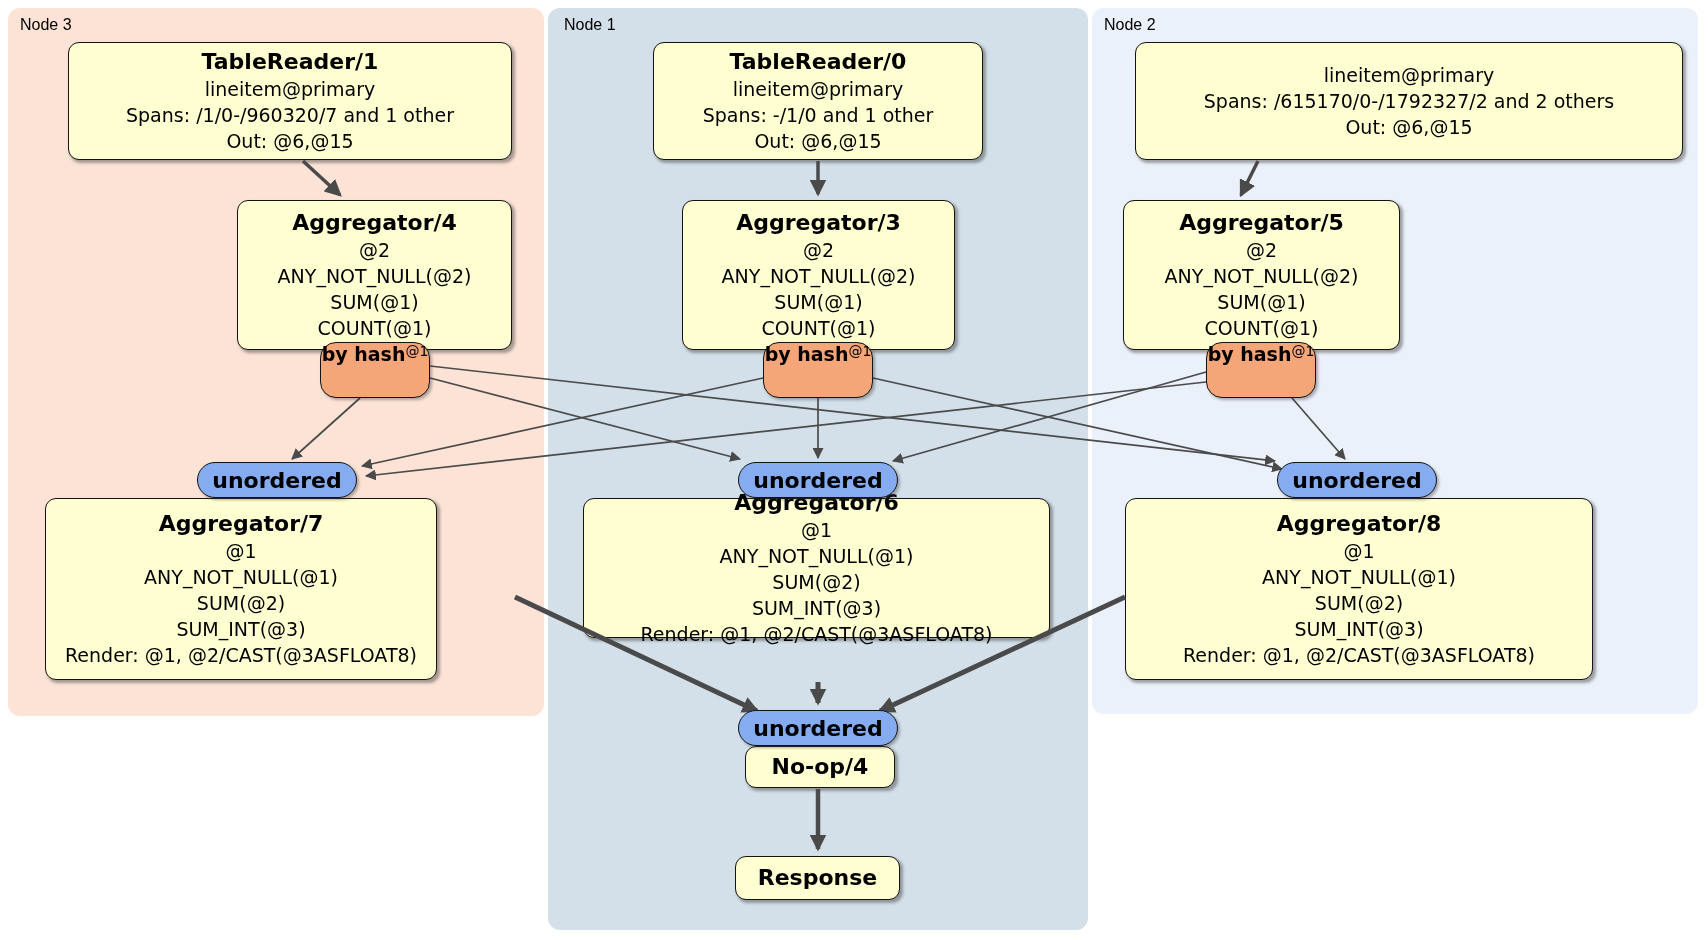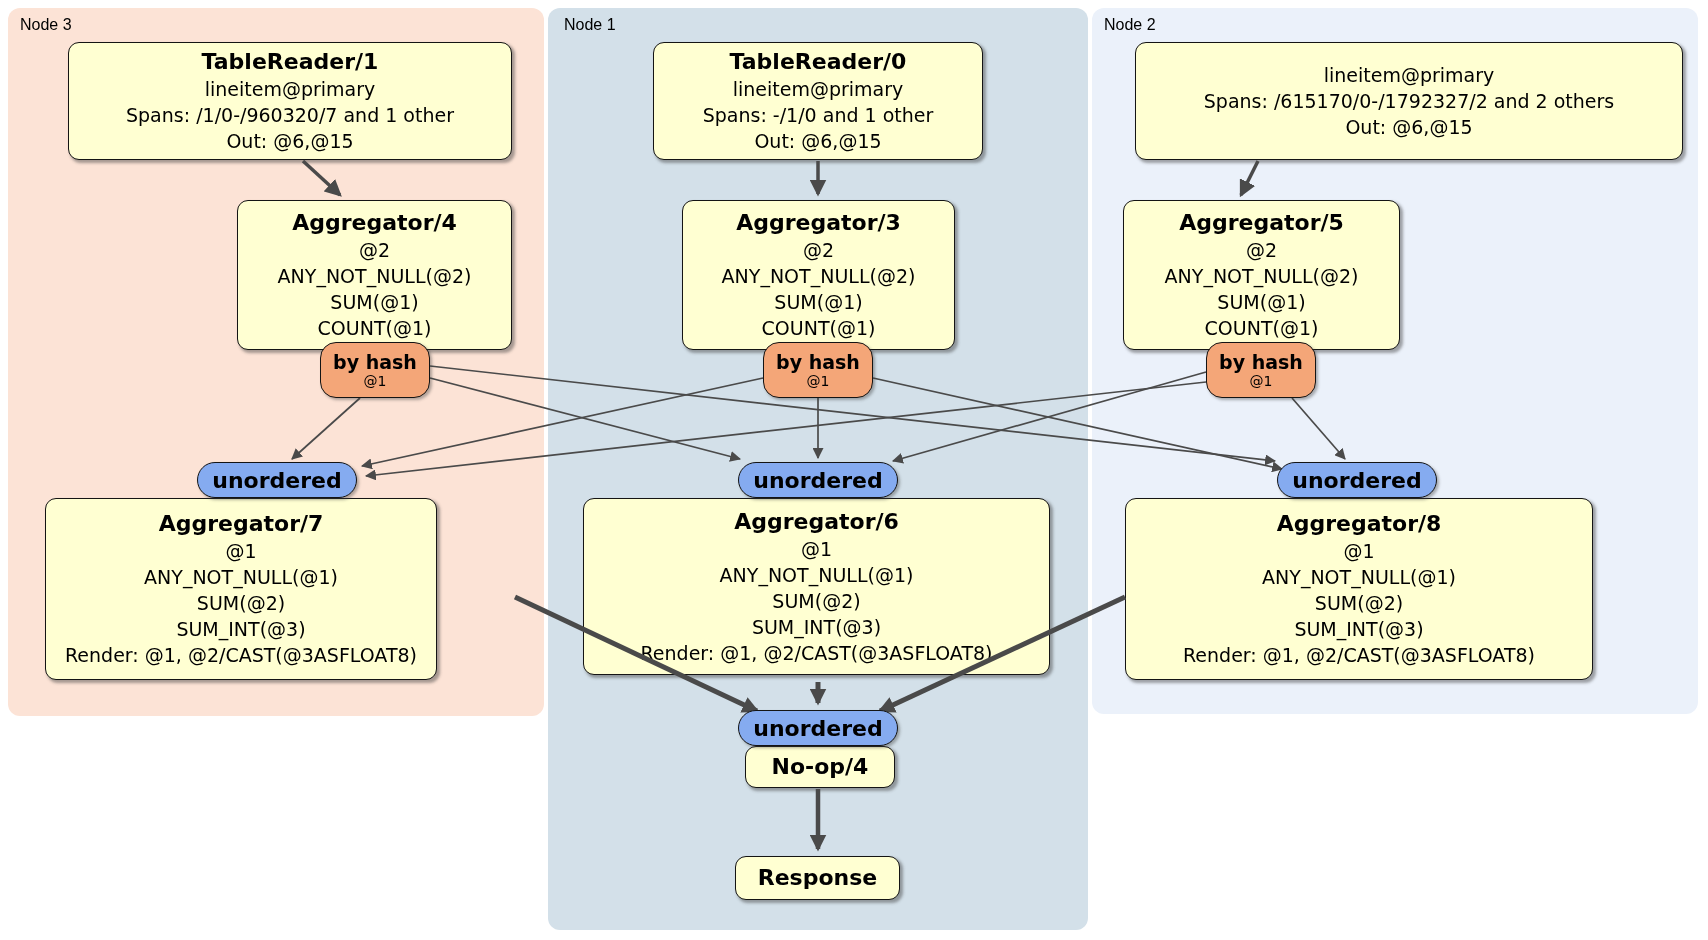--- a/index.html
+++ b/index.html
@@ -8,21 +8,21 @@
   .region{position:absolute;border-radius:12px;z-index:0;}
   .region-label{position:absolute;font-family:"Liberation Sans",sans-serif;font-size:16px;
           color:#000;padding:8px 0 0 12px;z-index:1;}
   .pbox{position:absolute;background:#ffffd2;border:1.6px solid #141414;border-radius:11px;
           box-shadow:2.5px 2.5px 3px rgba(60,60,60,.45);text-align:center;z-index:2;
           display:flex;flex-direction:column;justify-content:center;padding:2px 4px;box-sizing:border-box;}
   .ptitle{font-weight:bold;font-size:22px;line-height:28px;color:#000;white-space:nowrap;}
   .pline{font-size:19px;line-height:26px;color:#000;white-space:nowrap;}
   .router{position:absolute;background:#f4a678;border:1.6px solid #141414;border-radius:16px;
           box-shadow:2px 2px 3px rgba(60,60,60,.4);text-align:center;z-index:4;
-          display:flex;flex-direction:column;justify-content:center;box-sizing:border-box;}
+          display:flex;flex-direction:row;justify-content:center;box-sizing:border-box;}
   .router-label{font-weight:bold;font-size:19px;line-height:22px;color:#000;}
   .router-detail{font-size:14px;line-height:17px;color:#000;}
   .sync{position:absolute;background:#85abf0;border:1.6px solid #141414;border-radius:19px;
           box-shadow:2px 2px 3px rgba(60,60,60,.4);text-align:center;z-index:4;
           font-weight:bold;font-size:22px;color:#000;display:flex;align-items:center;justify-content:center;
           box-sizing:border-box;}
   #edges{position:absolute;left:0;top:0;z-index:3;pointer-events:none;}
 </style>
 </head>
 <body>
@@ -83,21 +83,21 @@
 
   <div class="pbox" style="left:45px;top:498px;width:392px;height:182px;">
     <div class="ptitle">Aggregator/7</div>
     <div class="pline">@1</div>
     <div class="pline">ANY_NOT_NULL(@1)</div>
     <div class="pline">SUM(@2)</div>
     <div class="pline">SUM_INT(@3)</div>
     <div class="pline">Render: @1, @2/CAST(@3ASFLOAT8)</div>
   </div>
 
-  <div class="pbox" style="left:583px;top:498px;width:467px;height:177px;">
+  <div class="pbox" style="left:583px;top:498px;width:467px;height:140px;">
     <div class="ptitle">Aggregator/6</div>
     <div class="pline">@1</div>
     <div class="pline">ANY_NOT_NULL(@1)</div>
     <div class="pline">SUM(@2)</div>
     <div class="pline">SUM_INT(@3)</div>
     <div class="pline">Render: @1, @2/CAST(@3ASFLOAT8)</div>
   </div>
 
   <div class="pbox" style="left:1125px;top:498px;width:468px;height:182px;">
     <div class="ptitle">Aggregator/8</div>

